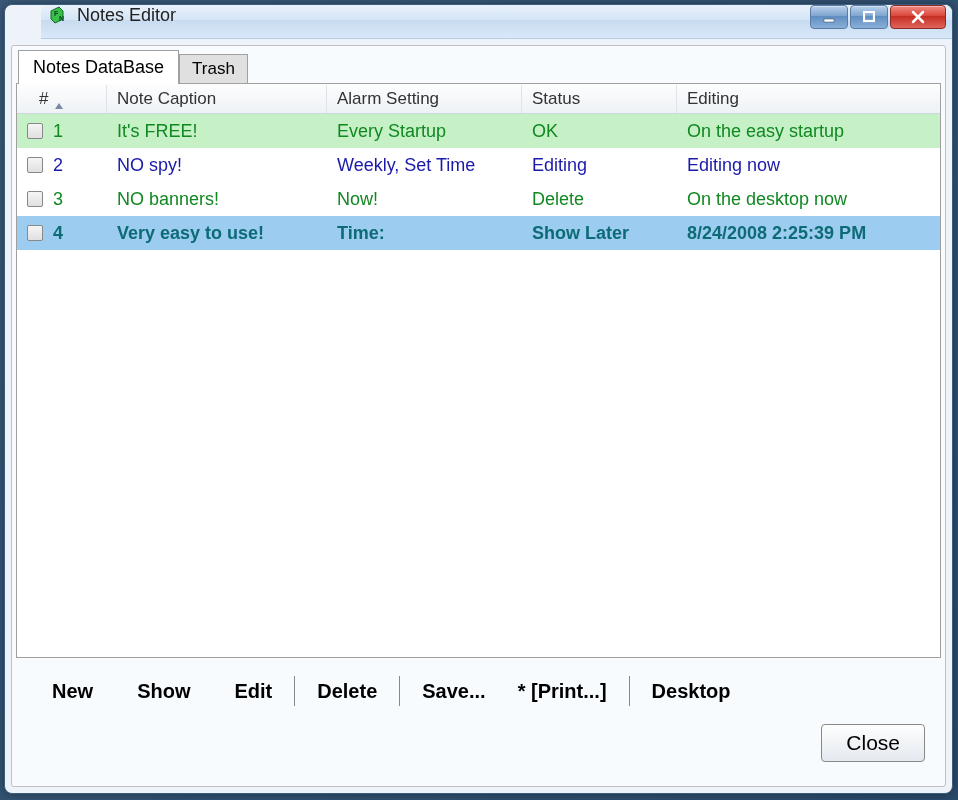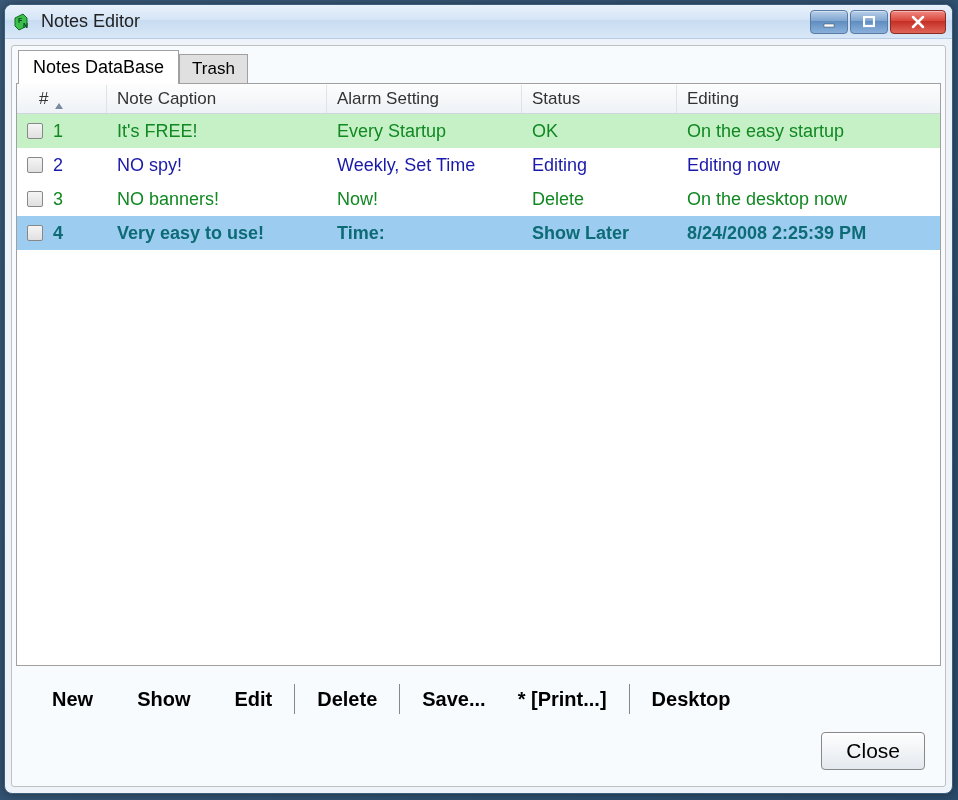--- a/index.html
+++ b/index.html
@@ -27,23 +27,24 @@
     box-shadow: 0 0 8px rgba(0,0,0,0.4);
     display: flex;
     flex-direction: column;
   }
   .titlebar {
     height: 34px;
     background: linear-gradient(to bottom, #e8f1fb 0%, #d5e5f6 45%, #c7dbf1 46%, #d9e8f8 100%);
     border-top-left-radius: 7px;
     border-top-right-radius: 7px;
     display: flex;
-    align-items: center;
+    align-items: flex-start;
     padding: 0 6px 0 8px;
     border-bottom: 1px solid #b8cde4;
+    margin-left: 36px;
   }
   .titlebar .app-icon {
     width: 20px; height: 20px;
     margin-right: 8px;
     display:flex; align-items:center; justify-content:center;
   }
   .titlebar .title {
     flex: 1;
     font-size: 18px;
     color: #222;
@@ -69,21 +70,21 @@
     width: 56px;
   }
   .win-btn svg { display:block; }
 
   .client {
     flex: 1;
     background: #f7fbfe;
     margin: 6px;
     border: 1px solid #c0c0c0;
     border-radius: 3px;
-    padding: 4px 4px 12px 4px;
+    padding: 4px 4px 20px 4px;
     display: flex;
     flex-direction: column;
     position: relative;
   }
 
   
   .tabs {
     display: flex;
     margin-bottom: -1px;
     padding-left: 2px;

